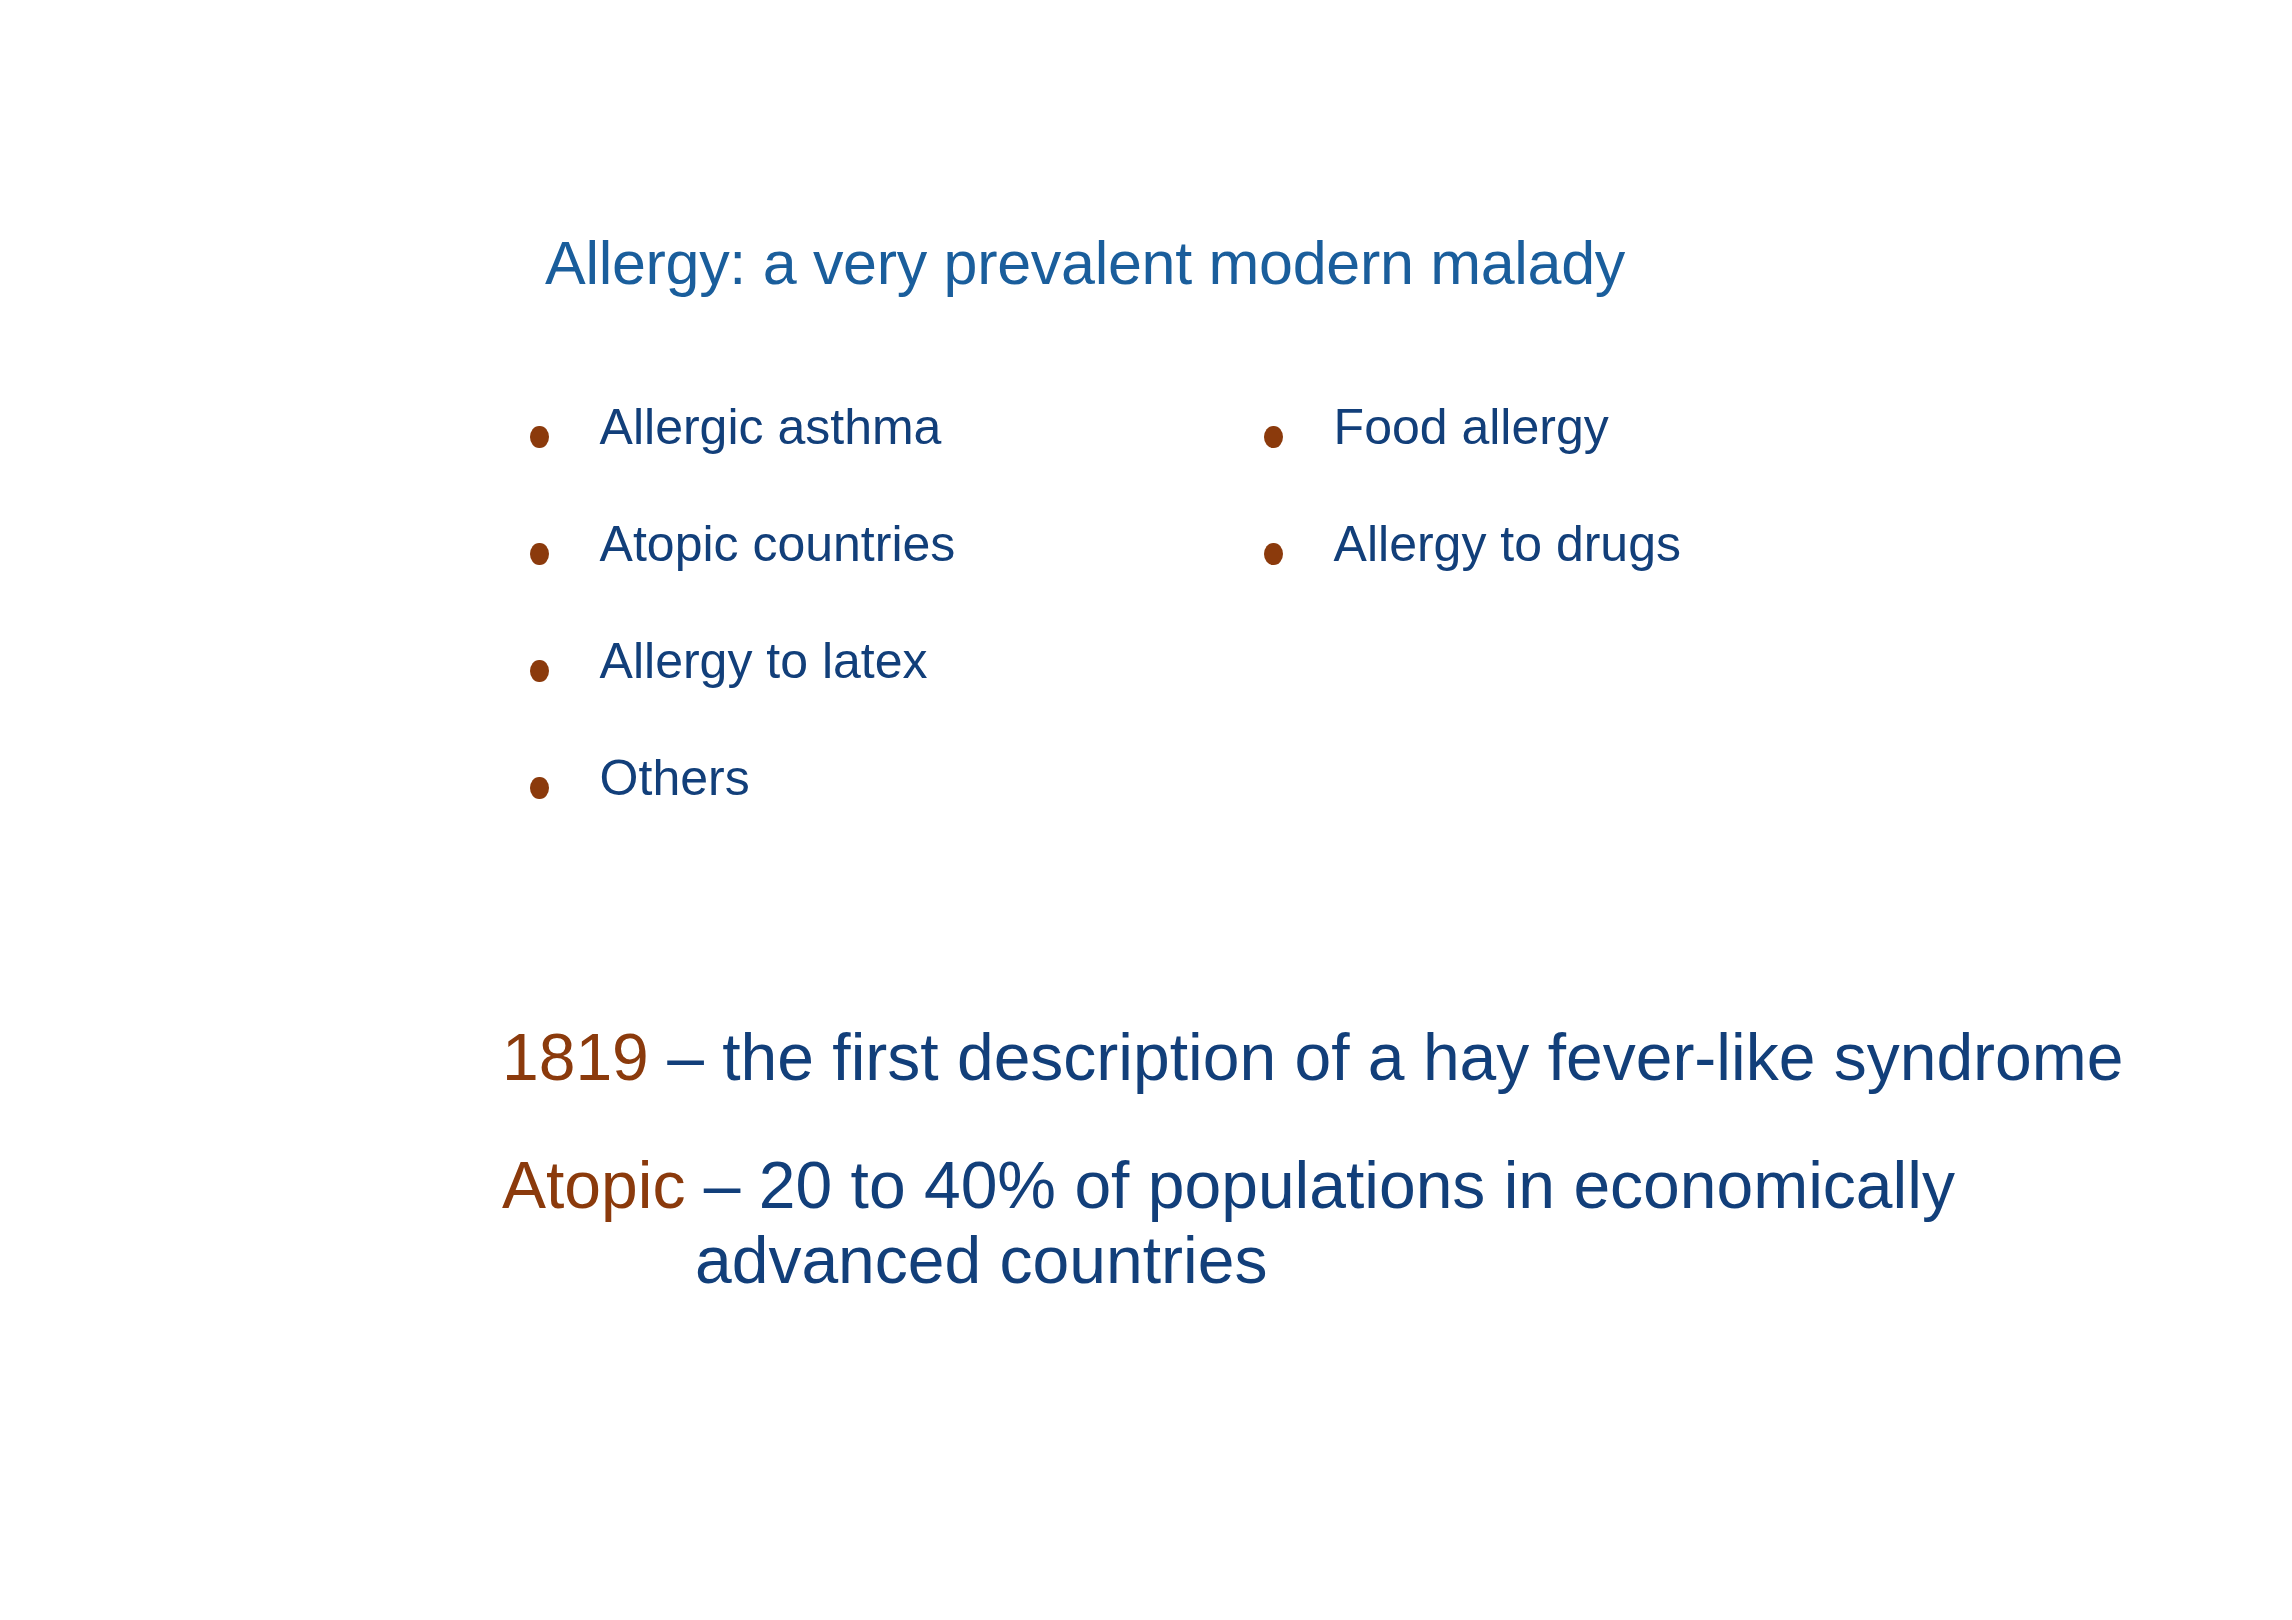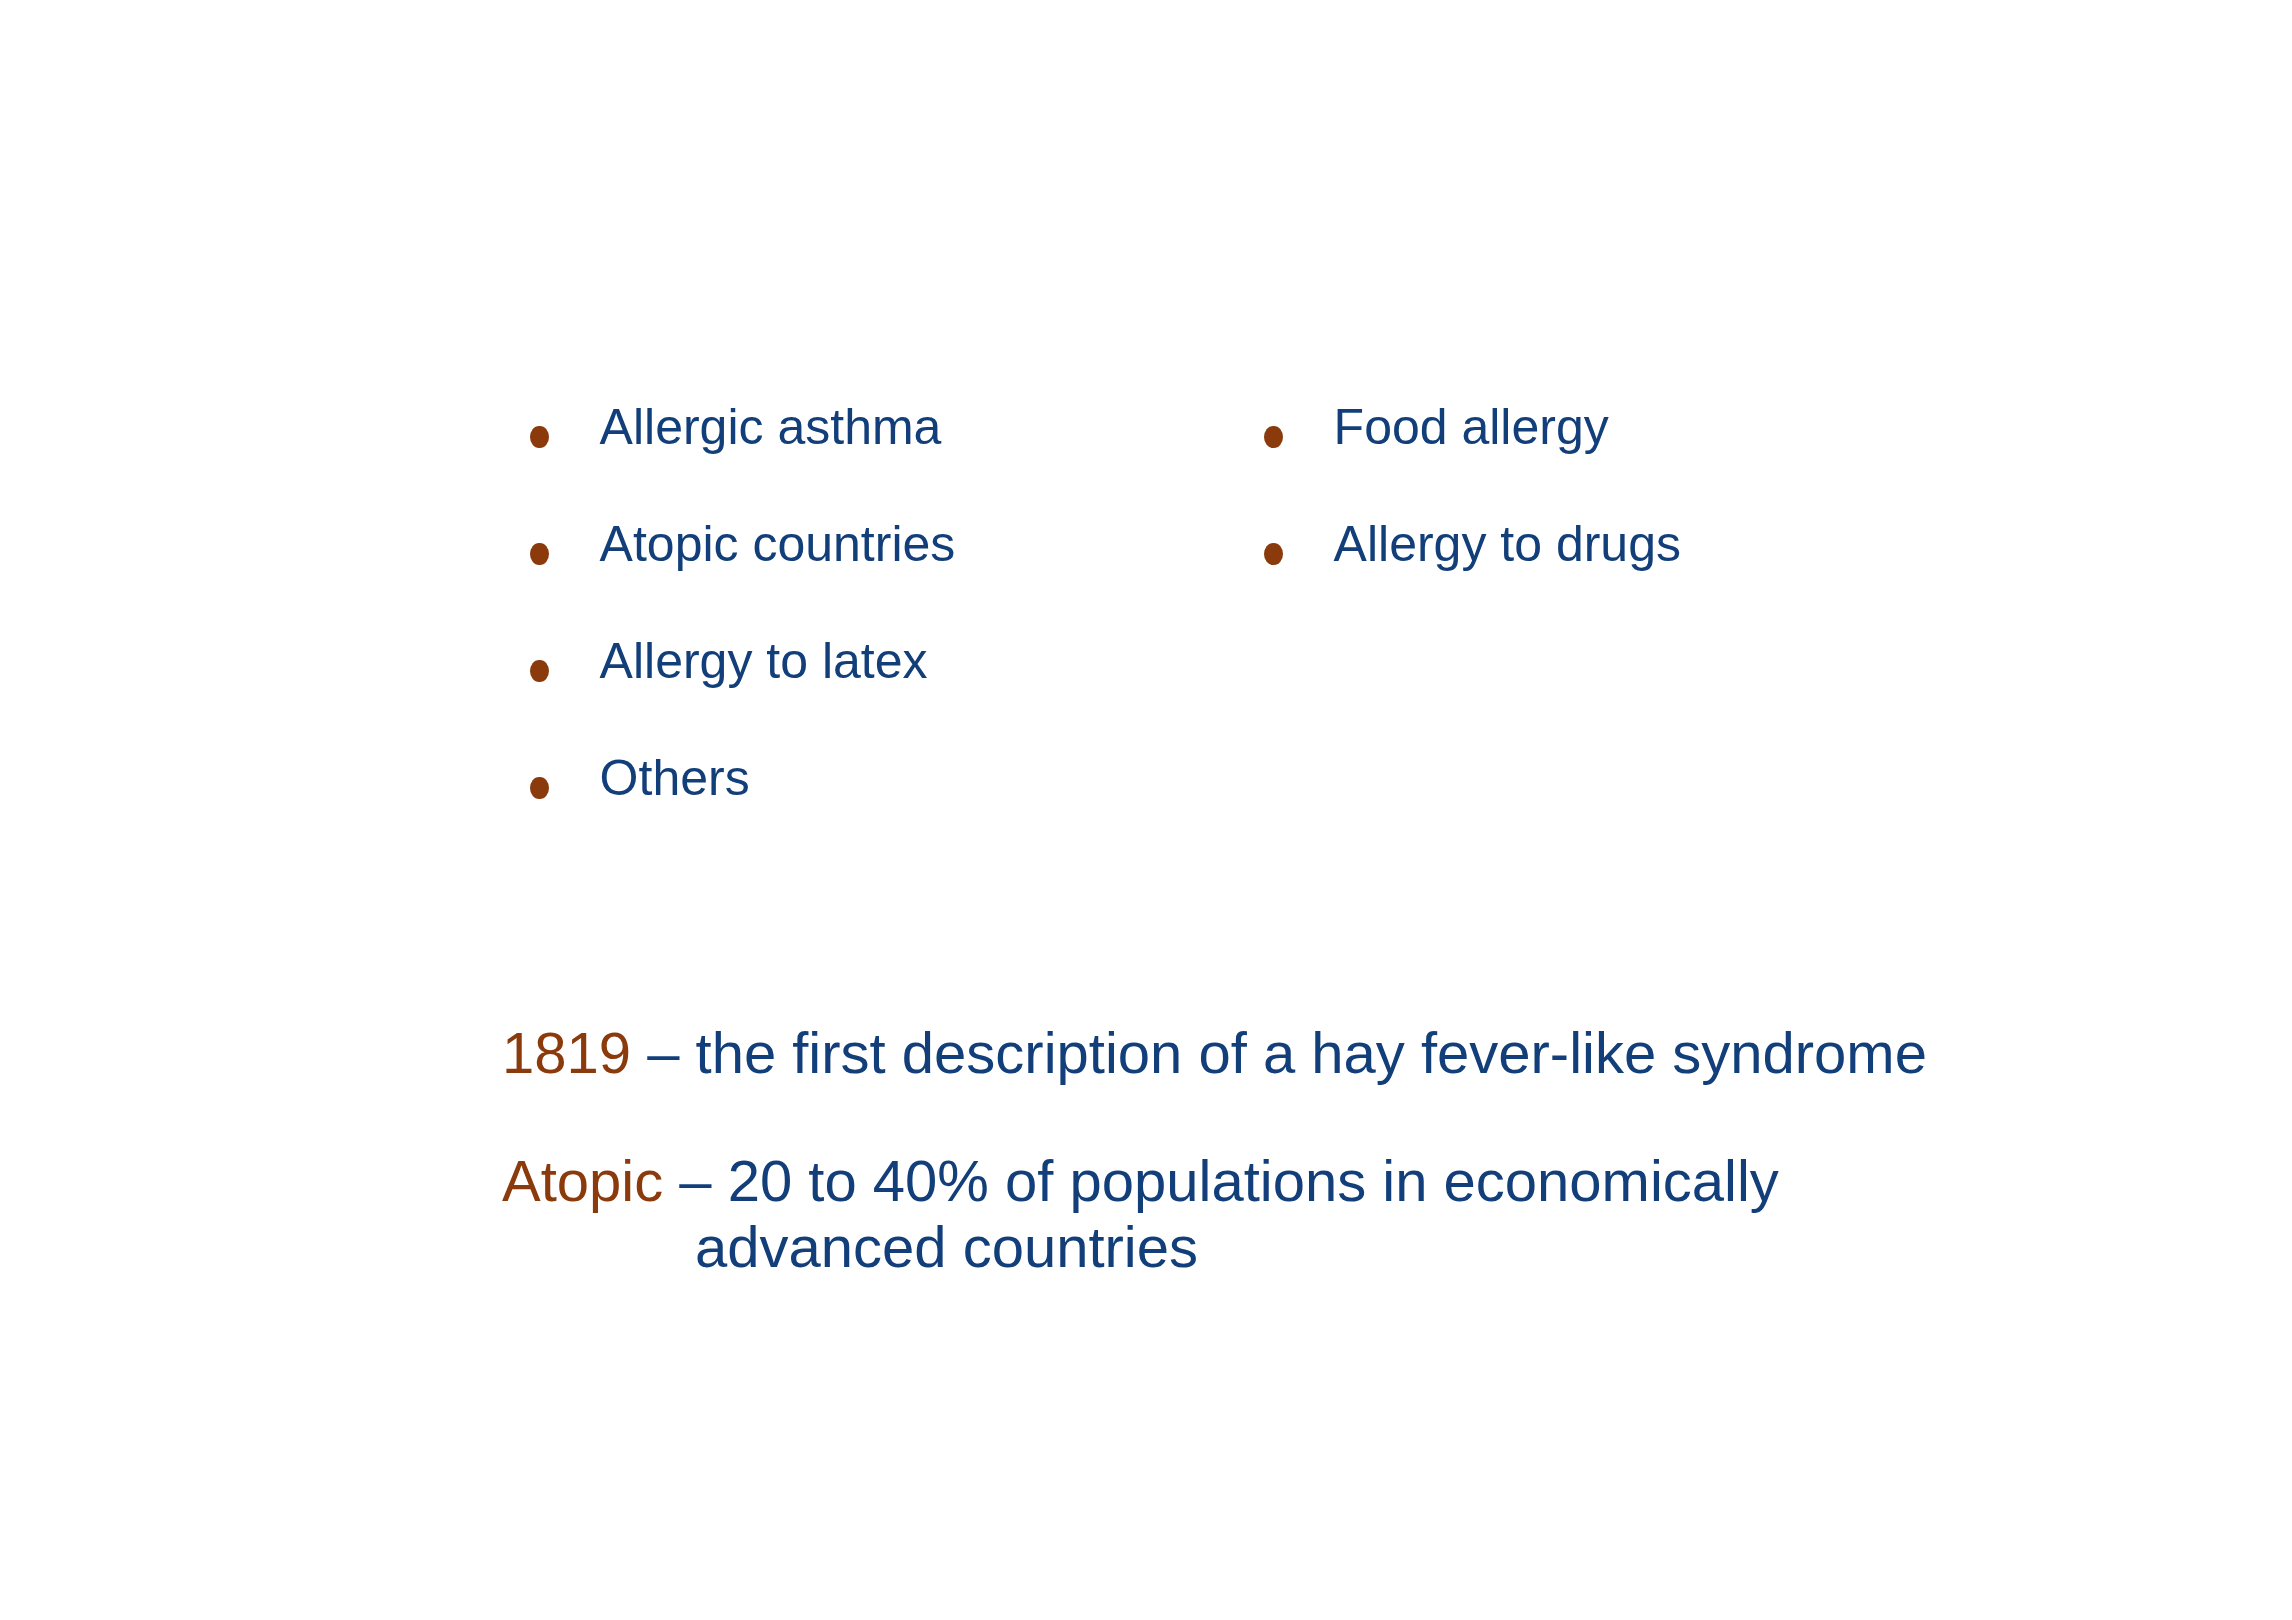--- a/index.html
+++ b/index.html
@@ -64,21 +64,21 @@
     line-height: 1.0;
     color: #123F7A;
     white-space: nowrap;
   }
 
   
   .note-block {
     position: absolute;
     left: 502px;
     width: 1666px;
-    font-size: 58px;
+    font-size: 66px;
     line-height: 1.14;
     color: #123F7A;
   }
   #note-1819 { top: 1020px; }
   #note-today { top: 1148px; }
 
   .note-lead {
     color: #8B3A0C;
   }
   .note-rest {
@@ -88,20 +88,21 @@
     display: block;
     margin-left: 193px;
     color: #123F7A;
   }
 </style>
 </head>
 <body>
 
 <div id="slide">
 
+  <div id="slide-title">Allergy: a very prevalent modern malady</div>
 
   <div id="bullet-column-left" class="bullet-column">
 
     <div class="bullet-item">
       <span class="bullet-marker"></span>
       <span class="bullet-label">Allergic asthma</span>
     </div>
 
     <div class="bullet-item">
       <span class="bullet-marker"></span>

